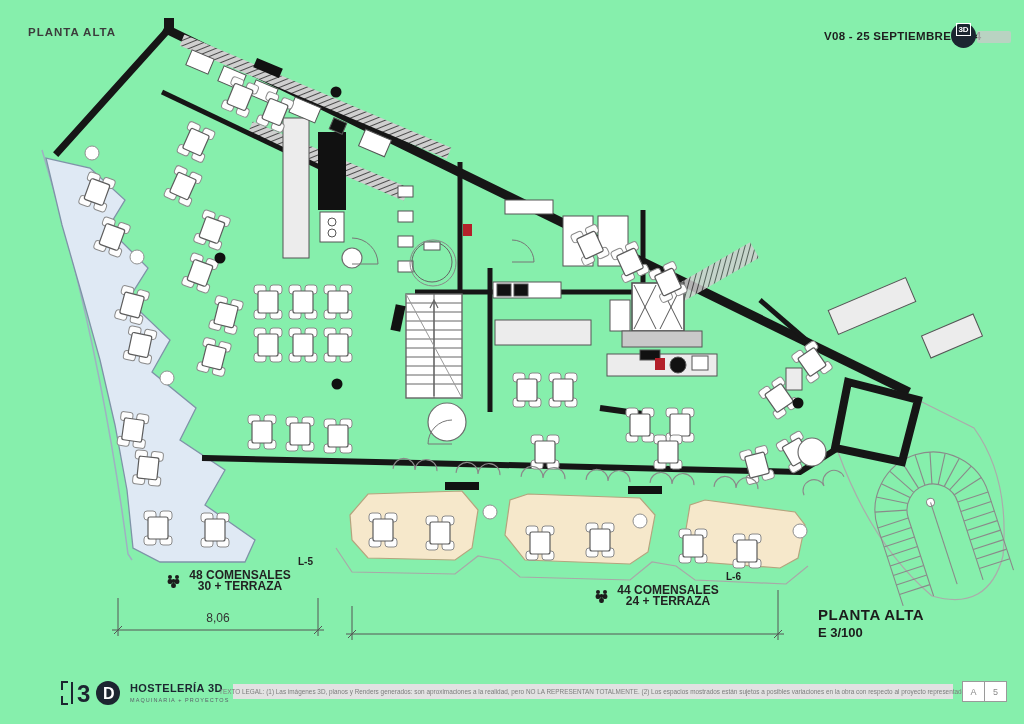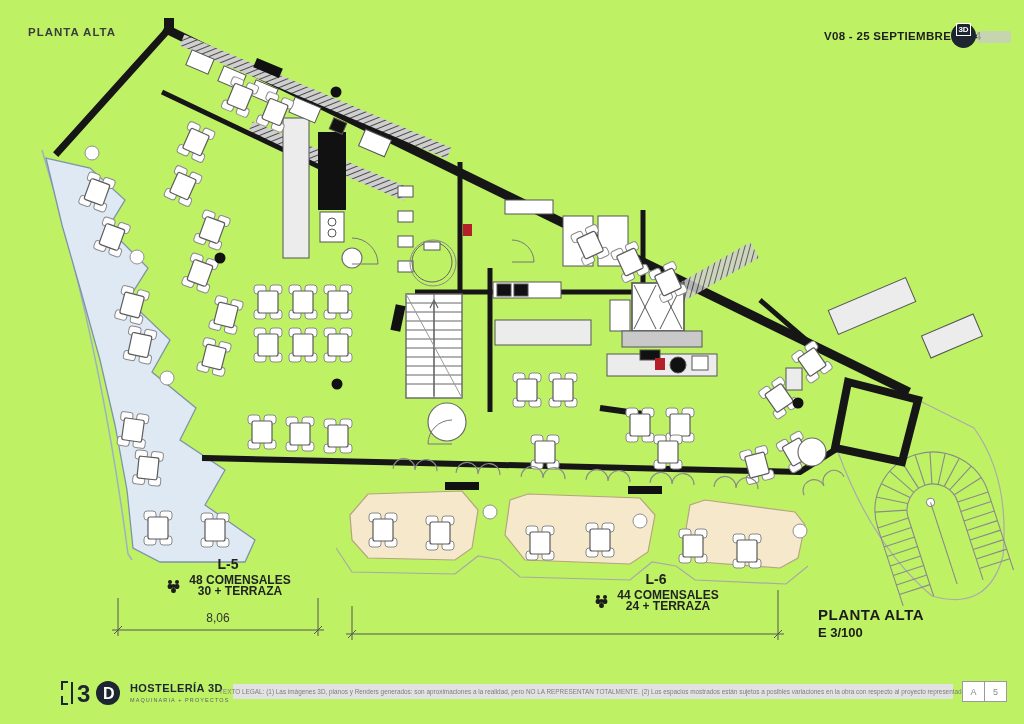--- a/index.html
+++ b/index.html
@@ -1,28 +1,28 @@
 <!DOCTYPE html>
 <html><head>
 <meta charset="utf-8">
 <style>
   html,body{margin:0;padding:0;background:#fff;}
-  .page{position:relative;width:1024px;height:724px;background:#bef264;overflow:hidden;
+  .page{position:relative;width:1024px;height:724px;background:#86efac;overflow:hidden;
         font-family:"Liberation Sans", sans-serif;color:#222;}
   .abs{position:absolute;}
   
   .hdr-title{top:26px;left:28px;font-size:11.5px;font-weight:bold;letter-spacing:1px;color:#3c3c3c;}
   .hdr-version{top:30px;left:824px;font-size:11.5px;font-weight:bold;letter-spacing:.3px;color:#1e1e1e;}
   .hdr-logo{top:23px;left:951px;width:25px;height:25px;border-radius:50%;background:#1c2530;
             display:flex;align-items:flex-start;justify-content:center;}
   .hdr-logo span{color:#fff;font-size:8px;font-weight:bold;border:1px solid #fff;padding:0 1px;line-height:11px;}
   .hdr-badge{top:31px;left:977px;width:34px;height:12px;background:#c9c9c9;opacity:.75;border-radius:2px;}
   
   .zone{width:170px;text-align:center;}
-  .zone .zcode{font-size:14px;font-weight:bold;margin-bottom:3px;}
+  .zone .zcode{font-size:10px;font-weight:bold;margin-bottom:3px;text-align:right;}
   .zrow{display:flex;justify-content:center;align-items:center;gap:6px;}
   .zlines{font-size:12px;font-weight:bold;line-height:11px;text-align:center;}
   .zone-l5{top:556px;left:143px;}
   .zone-l6{top:571px;left:571px;}
   
   .dim{font-size:12px;color:#333;text-align:center;}
   .dim-left{top:611px;left:118px;width:200px;}
   .dim-bottom{top:614px;left:346px;width:438px;}
   
   .tblock{top:606px;left:818px;line-height:18px;}

